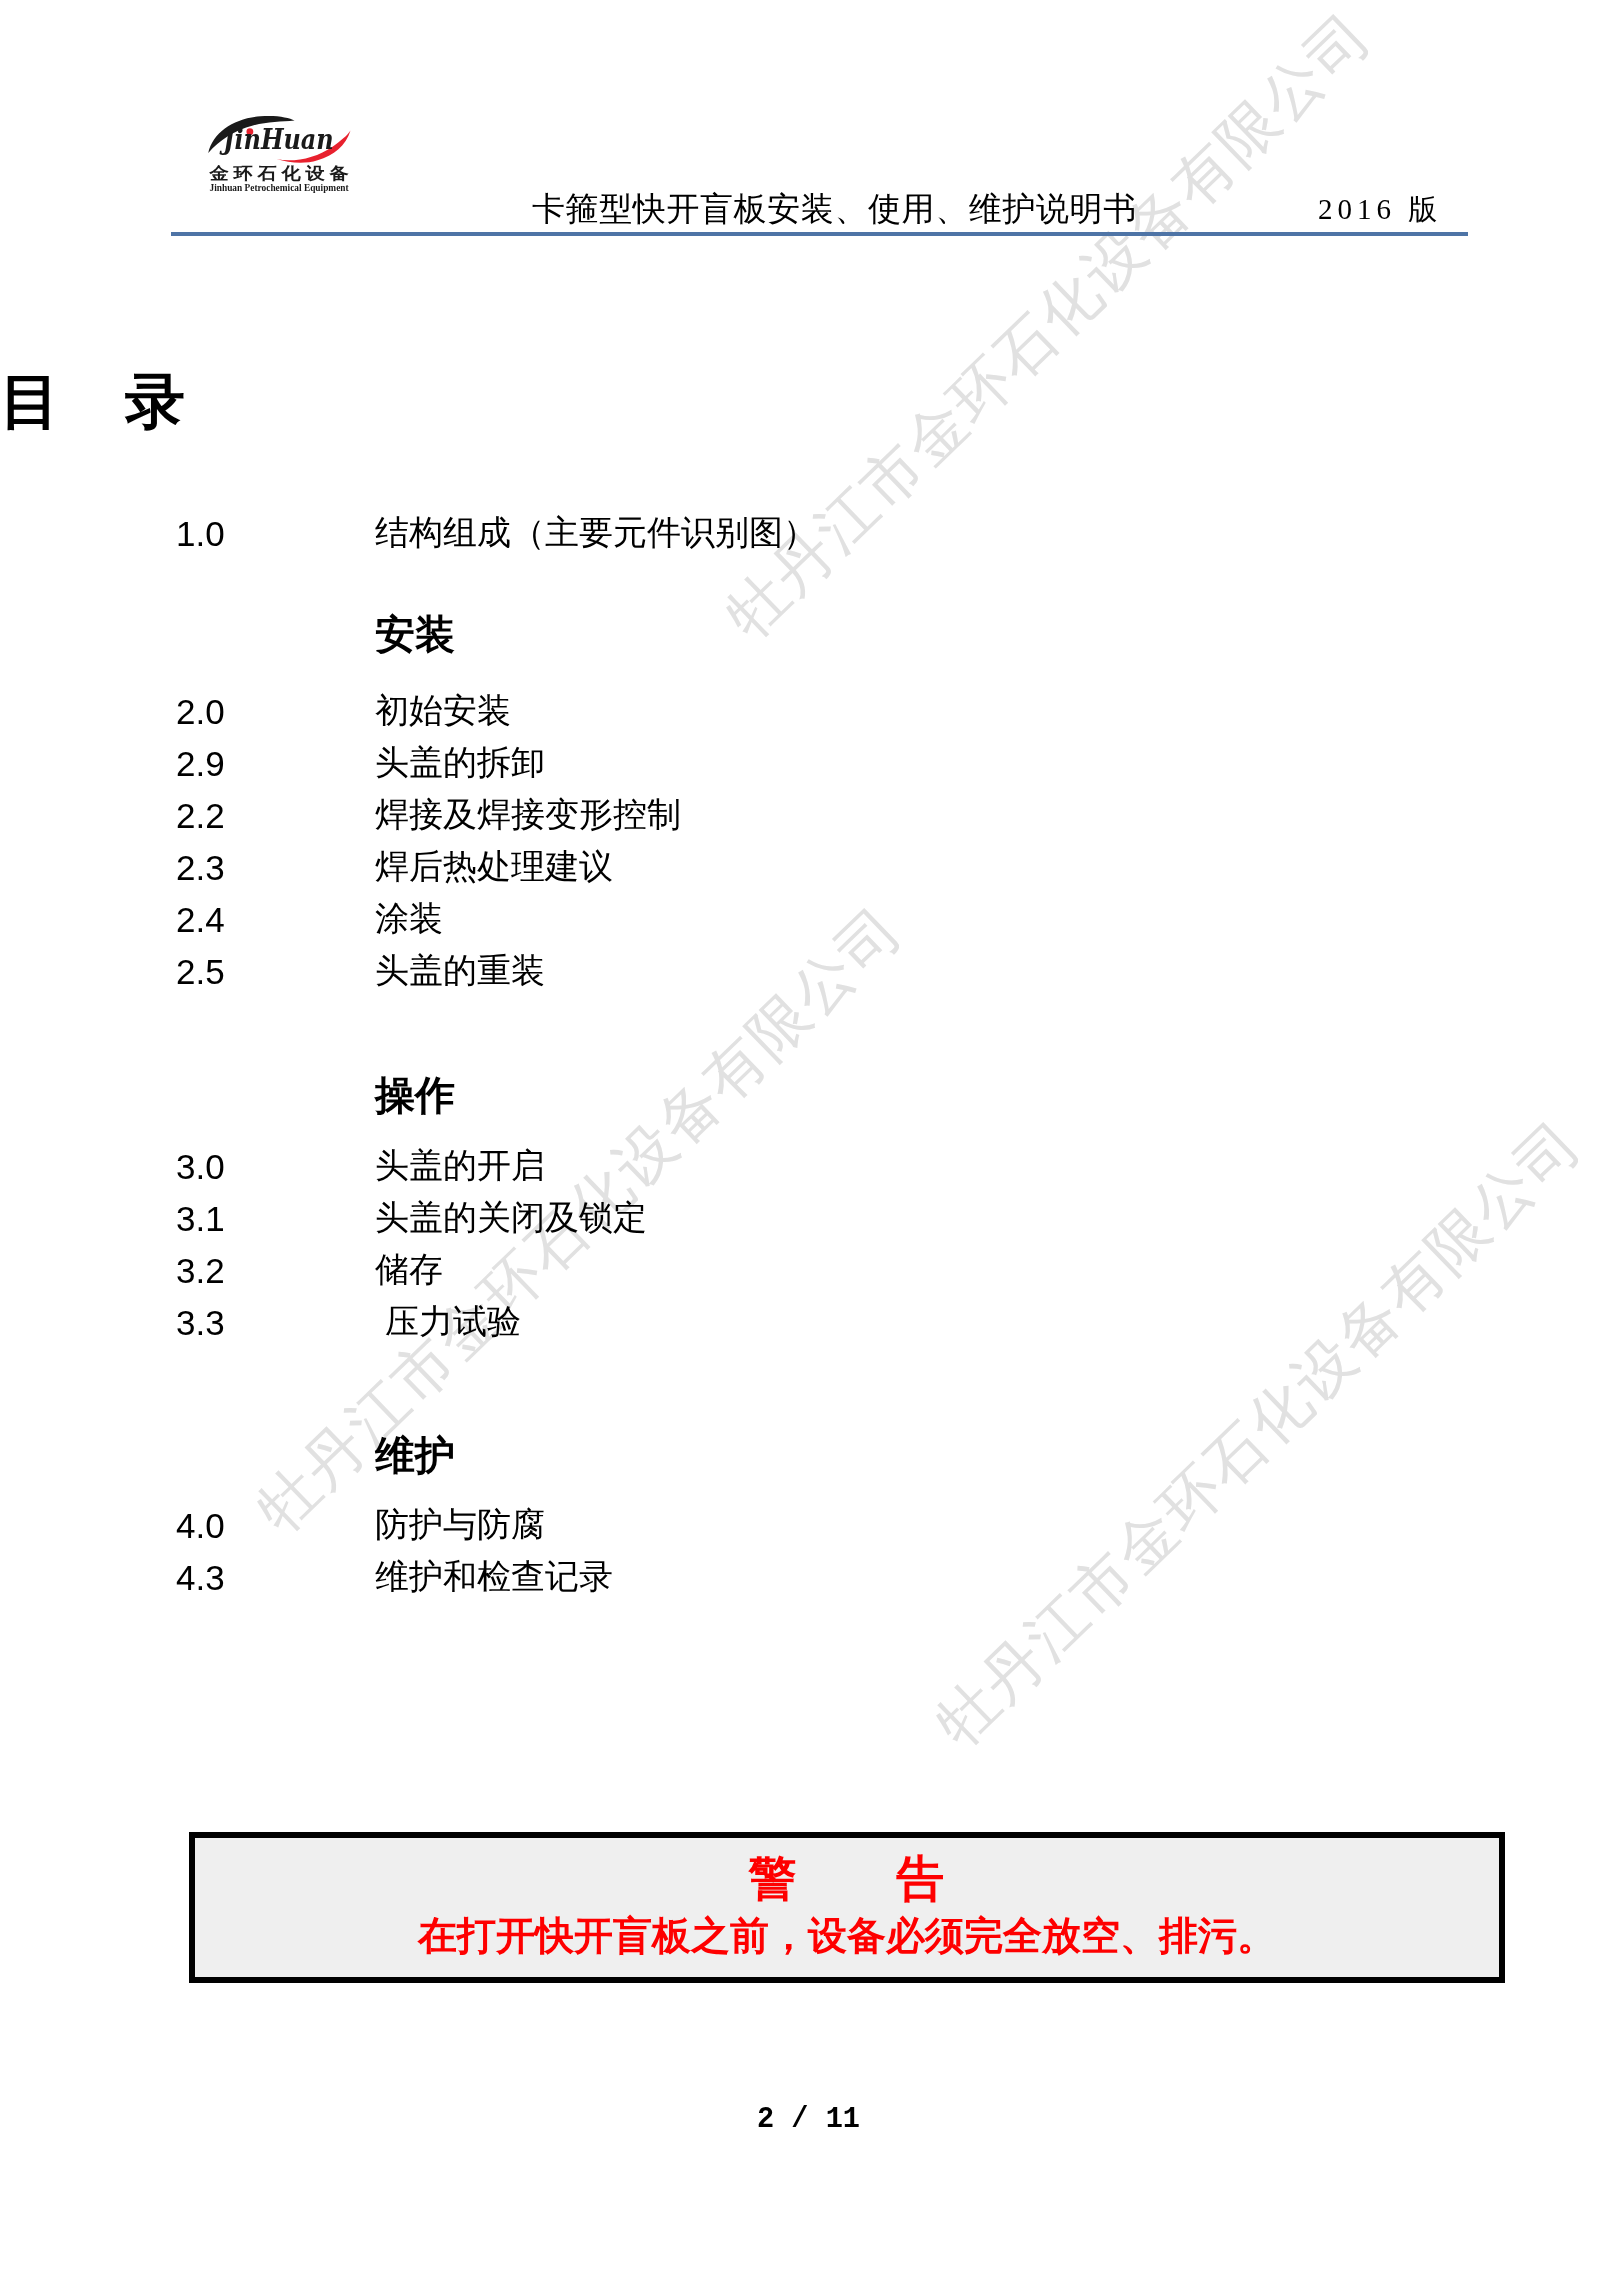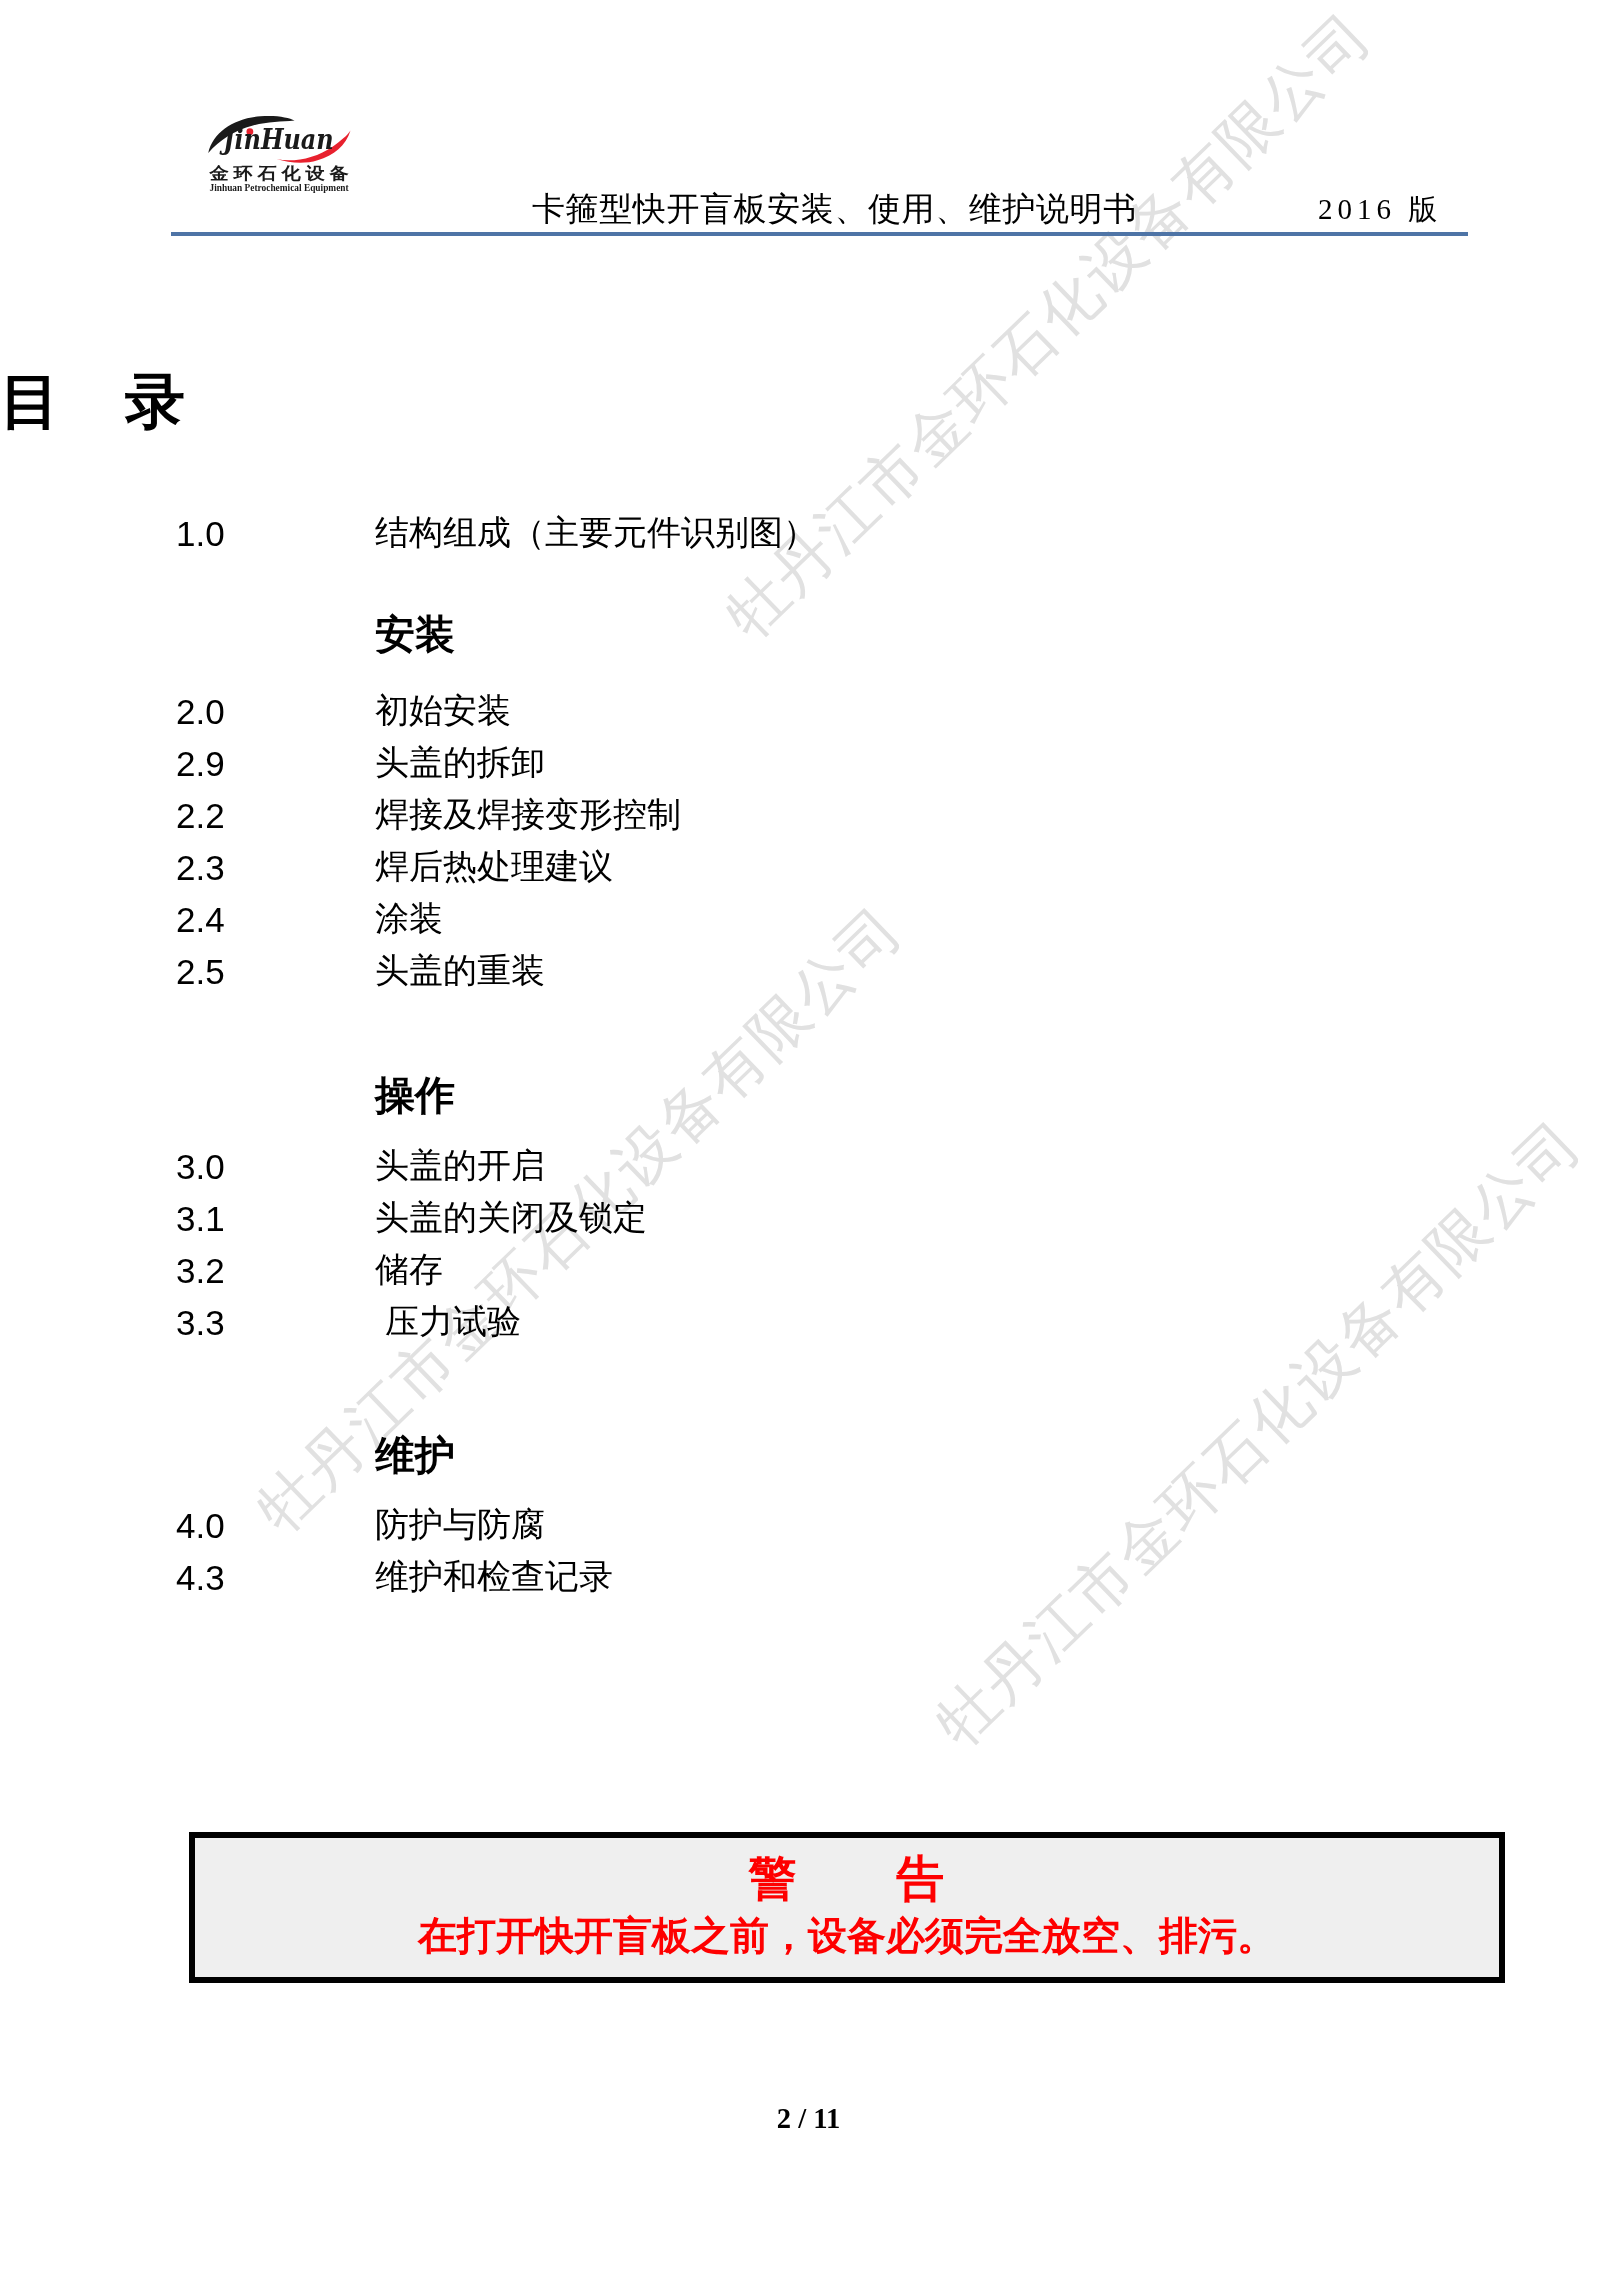--- a/index.html
+++ b/index.html
@@ -64,21 +64,21 @@
     color:var(--warn-color,#fe0000);letter-spacing:1.2px;
   }
   .warning-body{
     margin-top:12.4px;font-size:39px;font-weight:bold;line-height:1.0;
     color:var(--warn-color,#fe0000);white-space:nowrap;
   }
   
   .page-footer{
     position:absolute;left:0;top:2103px;width:1617px;text-align:center;
     font-size:28.6px;font-weight:bold;z-index:1;
-    font-family:Liberation Serif, serif;
+    font-family:Liberation Mono, monospace;
   }
 </style>
 </head>
 <body style="--rule-color: #4e74a6; --warn-color: #fe0000; --warn-bg: #efefef; --wm-color: #e1e1e1;">
 
 <div class="watermark wm-a">牡丹江市金环石化设备有限公司</div>
 <div class="watermark wm-b">牡丹江市金环石化设备有限公司</div>
 <div class="watermark wm-c">牡丹江市金环石化设备有限公司</div>
 
 <svg class="logo-svg" viewBox="0 0 235 130">

